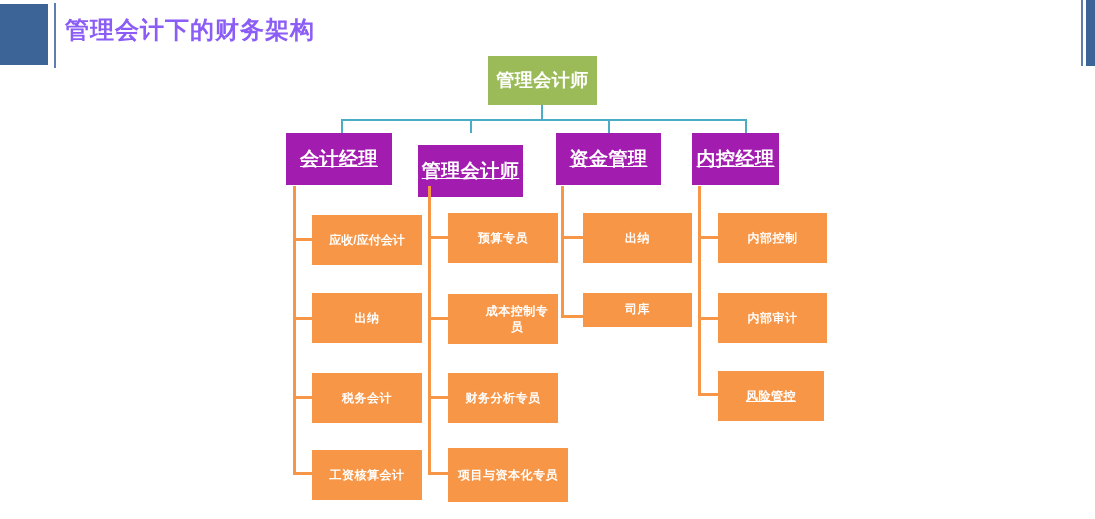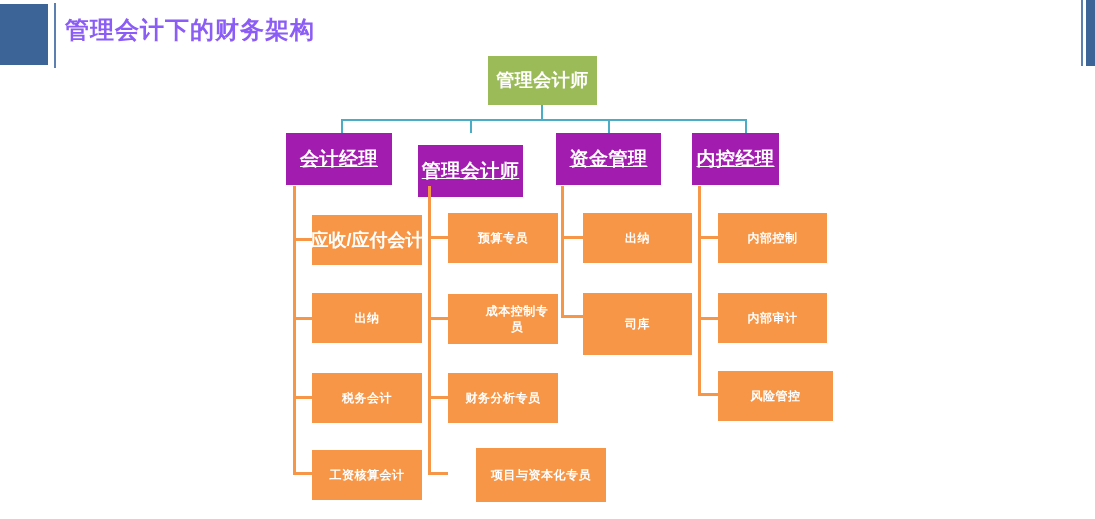--- a/index.html
+++ b/index.html
@@ -47,21 +47,21 @@
     position: absolute;
     display: flex; align-items: center; justify-content: center;
     text-align: center;
     color: #ffffff; font-weight: bold;
     letter-spacing: 0.5px;
     line-height: 1.35;
   }
   .node-root   { background: #9BBB59; font-size: 18px; }
   .node-teal   { background: #a21caf; font-size: 19px; text-decoration: underline; }
   .node-orange { background: #F79646; font-size: 12px; padding: 2px 4px; }
-  .node-orange.shrink { font-size: 18px; letter-spacing: 0; white-space: nowrap; }
+  .node-orange.shrink { font-size: 12px; letter-spacing: 0; white-space: nowrap; }
 
   
   .conn-teal   { position: absolute; background: #4BACC6; }
   .conn-orange { position: absolute; background: #F79646; }
 
   
   .root-box   { left: 488px; top: 56px;  width: 109px; height: 49px; }
 
   
   .b0 { left: 286px; top: 133px; width: 106px; height: 52px; }
@@ -71,28 +71,28 @@
 
   
   .c00 { left: 312px; top: 215px; width: 110px; height: 50px; }
   .c01 { left: 312px; top: 293px; width: 110px; height: 50px; }
   .c02 { left: 312px; top: 373px; width: 110px; height: 50px; }
   .c03 { left: 312px; top: 450px; width: 110px; height: 50px; }
   
   .c10 { left: 448px; top: 213px; width: 110px; height: 50px; }
   .c11 { left: 448px; top: 294px; width: 110px; height: 50px; padding-left: 32px; }
   .c12 { left: 448px; top: 373px; width: 110px; height: 50px; }
-  .c13 { left: 476px; top: 448px; width: 130px; height: 54px; }
+  .c13 { left: 448px; top: 448px; width: 120px; height: 54px; }
   
   .c20 { left: 583px; top: 213px; width: 109px; height: 50px; }
-  .c21 { left: 583px; top: 293px; width: 109px; height: 62px; }
+  .c21 { left: 583px; top: 293px; width: 109px; height: 34px; font-family: Liberation Mono, monospace; }
   
   .c30 { left: 718px; top: 213px; width: 109px; height: 50px; }
   .c31 { left: 718px; top: 293px; width: 109px; height: 50px; }
-  .c32 { left: 718px; top: 371px; width: 115px; height: 50px; }
+  .c32 { left: 718px; top: 371px; width: 106px; height: 50px; text-decoration: underline; }
 </style>
 </head>
 <body>
 
 <div class="slide">
 
   <div class="corner-square"></div>
   <div class="corner-line"></div>
   <h1 class="slide-title">管理会计下的财务架构</h1>
   <div class="right-line"></div>

